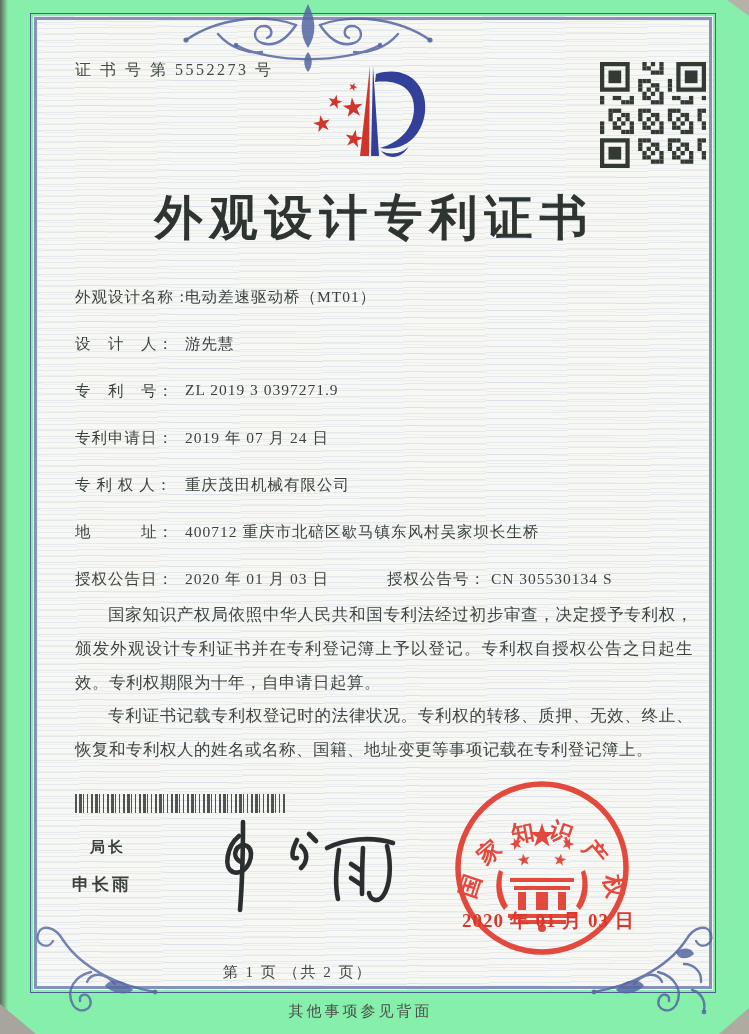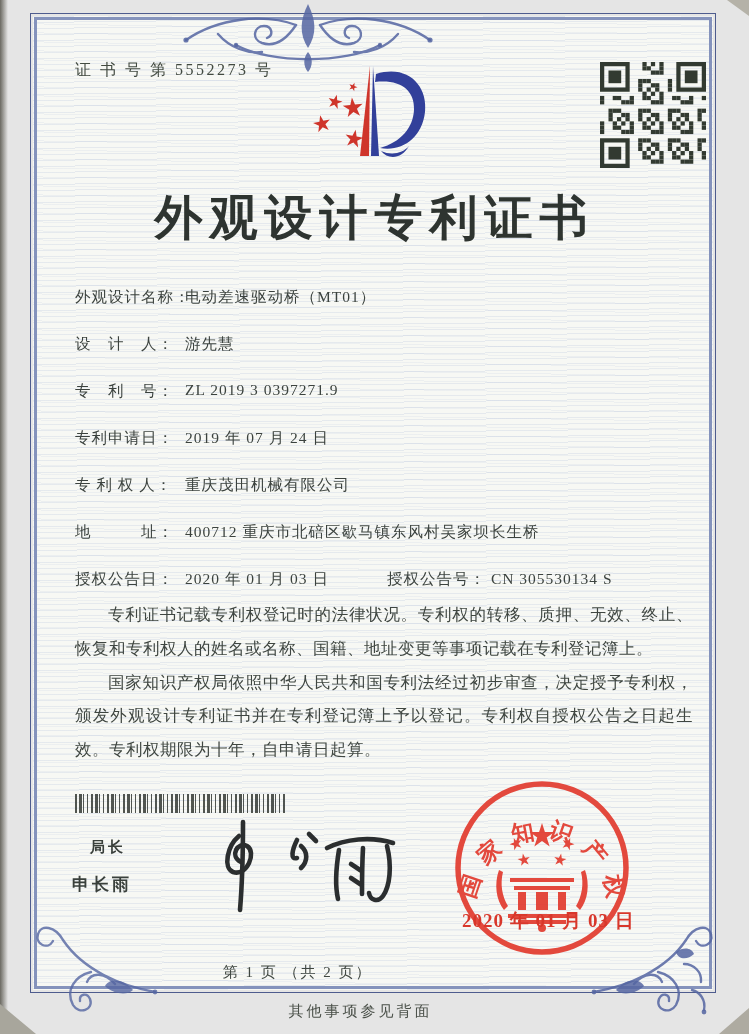--- a/index.html
+++ b/index.html
@@ -1,16 +1,16 @@
 <!DOCTYPE html>
 <html><head>
 <meta charset="utf-8">
 <style>
   html,body{margin:0;padding:0;background:#d8d4c6;}
-  .page{position:relative;width:749px;height:1034px;background:#e5e5e5;overflow:hidden;
+  .page{position:relative;width:749px;height:1034px;background:#86efac;overflow:hidden;
         font-family:"Liberation Serif","DejaVu Serif",serif;}
   
   .inner-bg{position:absolute;left:33px;top:16px;width:680px;height:974px;background-color:#f7f8f4;
     background-image:
       repeating-linear-gradient(179.3deg, rgba(140,160,205,.17) 0 1px, rgba(255,255,255,0) 1px 6px),
       repeating-linear-gradient(180.9deg, rgba(140,160,205,.10) 0 1px, rgba(255,255,255,0) 1px 9px);}
   .frame-outer{position:absolute;left:30px;top:13px;width:686px;height:980px;border:1px solid #4e5c8e;box-sizing:border-box;}
   .frame-inner{position:absolute;left:34px;top:17px;width:678px;height:972px;border:3px solid #8automatic;border:3px solid #8593bc;box-sizing:border-box;}
   .cert-no{position:absolute;left:75px;top:60px;font-size:16px;letter-spacing:2.5px;color:#424a41;}
   .title{position:absolute;left:0;top:186px;width:749px;margin:0;text-align:center;
@@ -323,22 +323,22 @@
         <span class="fvalue">2020 年 01 月 03 日</span>
       </span>
       <span>
         <span>授权公告号：</span>
         <span>CN 305530134 S</span>
       </span>
     </div>
   </div>
 
   <div class="paras">
+    <p>国家知识产权局依照中华人民共和国专利法经过初步审查，决定授予专利权，颁发外观设计专利证书并在专利登记簿上予以登记。专利权自授权公告之日起生效。专利权期限为十年，自申请日起算。</p>
     <p>专利证书记载专利权登记时的法律状况。专利权的转移、质押、无效、终止、恢复和专利权人的姓名或名称、国籍、地址变更等事项记载在专利登记簿上。</p>
-    <p>国家知识产权局依照中华人民共和国专利法经过初步审查，决定授予专利权，颁发外观设计专利证书并在专利登记簿上予以登记。专利权自授权公告之日起生效。专利权期限为十年，自申请日起算。</p>
   </div>
 
   <div class="barcode"></div>
 
   <div class="sig-title">局长</div>
   <div class="sig-name">申长雨</div>
   <svg class="sig-svg" width="195" height="100" viewBox="0 0 195 100">
     <g fill="none" stroke="#2b2e2f" stroke-width="4.6" stroke-linecap="round" stroke-linejoin="round">
       <path d="M34,20 C22,30 18,52 28,56 C42,61 52,36 42,30 C33,25 24,40 36,46"></path>
       <path d="M38,6 C38,35 37,70 35,94"></path>

